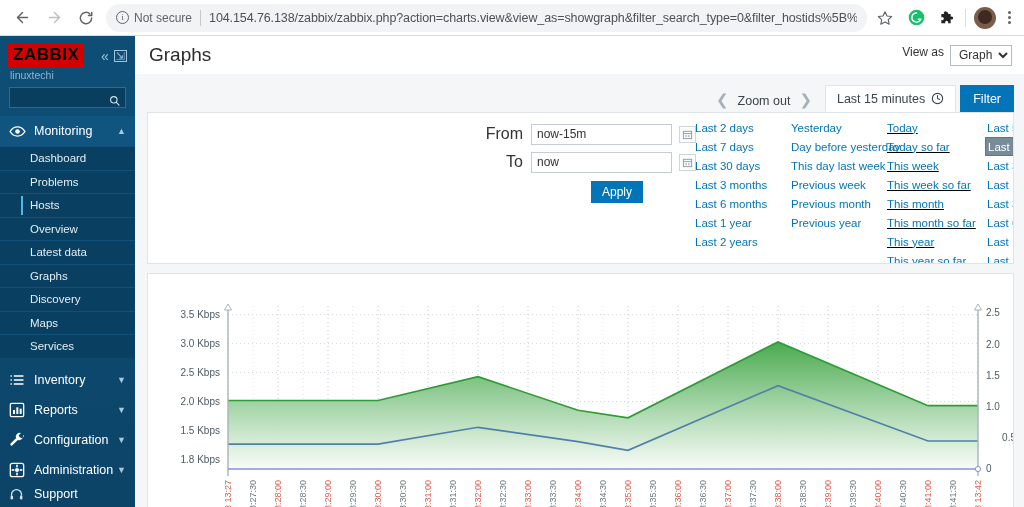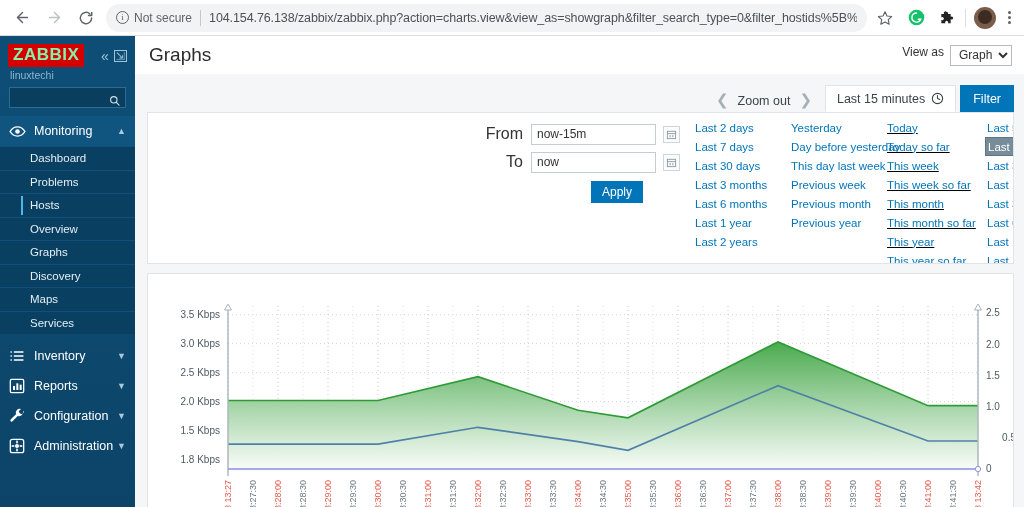--- a/index.html
+++ b/index.html
@@ -94,21 +94,21 @@
     background: linear-gradient(#0e4e76, #0c4468);
     color: #fff;
     position: relative;
     overflow: hidden;
   }
   .logo-row {
     display: flex; align-items: center;
     padding: 8px 8px 0 8px;
   }
   .zlogo {
-    background: #d40000; color: #86efac;
+    background: #d40000; color: #000000;
     font-weight: bold; font-size: 17px;
     letter-spacing: 0.5px;
     padding: 1px 5px 2px 5px;
     font-family: "Liberation Sans", sans-serif;
   }
   .collapse-icons { margin-left: auto; display: flex; gap: 5px; align-items:center; color: #9fc3da; }
   .chev2 { font-size: 14px; }
   .expand-ico { font-size: 11px; border:1px solid #9fc3da; padding:0 1px; line-height:10px;}
   .username { font-size: 10.5px; color: #8fb4cd; padding: 2px 0 0 10px; }
   .search-wrap { padding: 6px 9px 8px 9px; }
@@ -191,21 +191,21 @@
   .filter-panel {
     background:#fff; border:1px solid #e0e4e8;
     margin: 0 10px 0 12px; height: 152px;
     position: relative; padding-top: 10px;
     overflow: hidden;
   }
   .fromto { position:absolute; left: 337px; top: 8px; }
   .ft-row { display:flex; align-items:center; height: 26px; margin-bottom: 2px;}
   .ft-label { width: 38px; text-align:right; font-size:16px; color:#333; margin-right:8px;}
   .ft-input {
-    width: 125px; height: 21px; border:1px solid #c5ccd2;
+    width: 141px; height: 21px; border:1px solid #c5ccd2;
     font-size: 12px; padding: 0 5px; color:#333;
     font-family:"Liberation Sans", sans-serif; outline:none;
   }
   .cal-btn {
     width: 17px; height: 17px; margin-left: 7px;
     border:1px solid #cfd6db; background:#fbfcfc;
     display:flex;align-items:center;justify-content:center;
   }
   .apply-btn {
     background:#0275b8; color:#fff; border:0; font-size:12px;
@@ -344,20 +344,23 @@
             <span>Dashboard</span>
           </div>
         <div class="sub-item">
             <span>Problems</span>
           </div>
         <div class="sub-item selected">
             <span>Hosts</span>
           </div>
         <div class="sub-item">
             <span>Overview</span>
+          </div>
+        <div class="sub-item">
+            <span>Latest data</span>
           </div>
         <div class="sub-item">
             <span>Graphs</span>
           </div>
         <div class="sub-item">
             <span>Discovery</span>
           </div>
         <div class="sub-item">
             <span>Maps</span>
           </div>
@@ -415,20 +418,30 @@
             <rect x="10.8" y="4" width="2.4" height="4" fill="#fff"></rect>
             <rect x="10.8" y="16" width="2.4" height="4" fill="#fff"></rect>
             <rect x="4" y="10.8" width="4" height="2.4" fill="#fff"></rect>
             <rect x="16" y="10.8" width="4" height="2.4" fill="#fff"></rect>
           </svg>
       </span>
       <span class="nav-label">Administration</span>
       <span class="caret">▼</span>
     </div>
 
+    <div class="support-row">
+      <span class="nav-ico">
+        <svg width="15" height="15" viewBox="0 0 24 24" fill="none" stroke="#cfe3f0" stroke-width="2">
+            <path d="M4 14v-2a8 8 0 0 1 16 0v2"></path>
+            <rect x="2.5" y="13.5" width="4" height="6.5" rx="2" fill="#cfe3f0" stroke="none"></rect>
+            <rect x="17.5" y="13.5" width="4" height="6.5" rx="2" fill="#cfe3f0" stroke="none"></rect>
+          </svg>
+      </span>
+      <span class="nav-label">Support</span>
+    </div>
   </div>
 
   <div class="main">
 
     <div class="page-head">
       <div class="page-title">Graphs</div>
       <div class="viewas-wrap">
         <span class="viewas-label">View as</span>
         <select class="viewas-select">
           <option>Graph</option>

